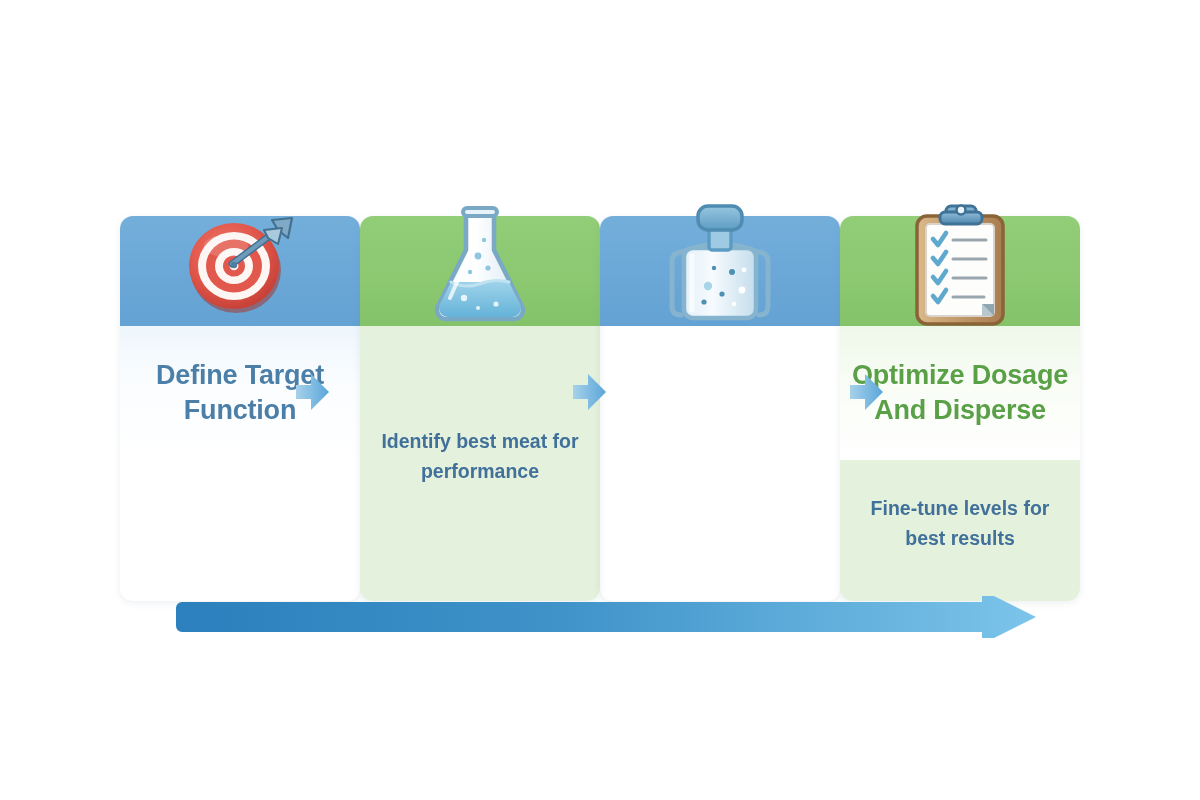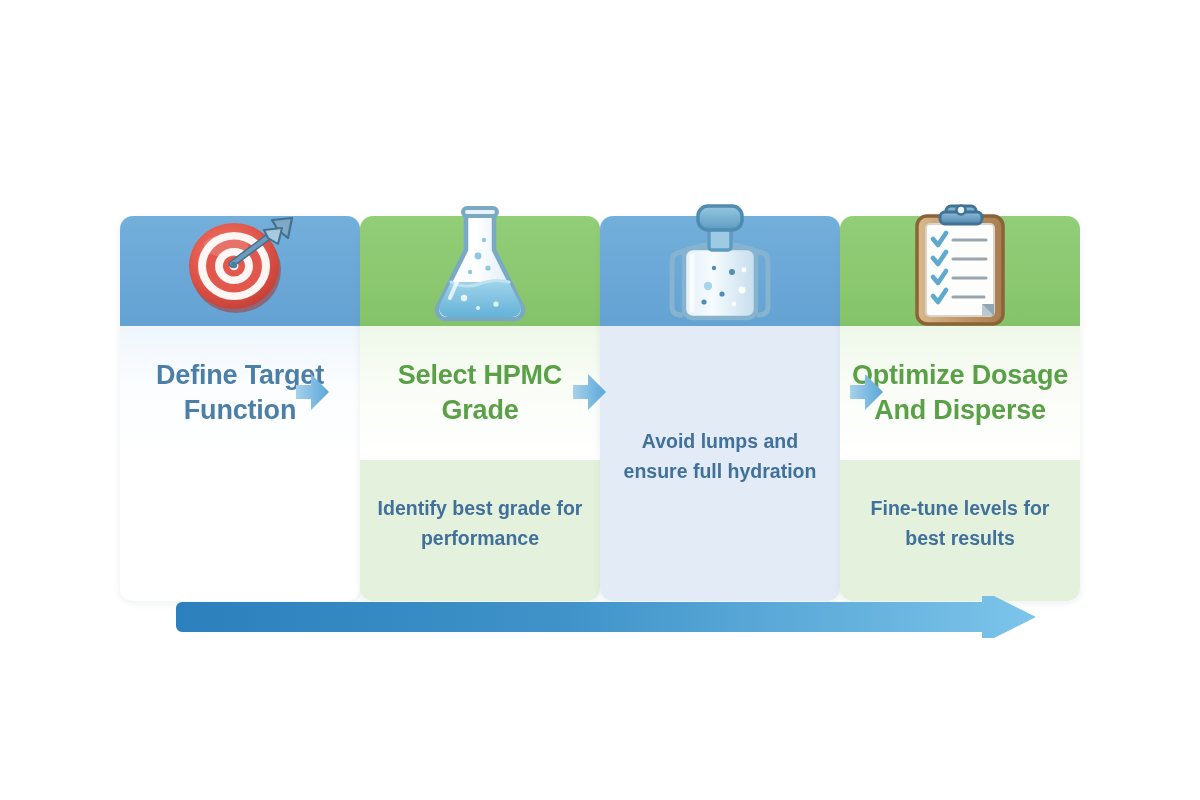--- a/index.html
+++ b/index.html
@@ -184,22 +184,21 @@
           <path d="M96 26 L116 24 L112 44 L102 36 Z" fill="#7fa9c6" stroke="#43718f" stroke-width="2.2" stroke-linejoin="round"></path>
           <path d="M88 36 L106 34 L102 50 L92 44 Z" fill="#a9cade" stroke="#43718f" stroke-width="2" stroke-linejoin="round"></path>
           <circle cx="58" cy="71" r="3.2" fill="#4d7d9f"></circle>
         </svg>
       </div>
     </div>
 
     <div class="step-card green">
       <div class="card-inner">
         <div class="card-header"></div>
-        <div class="card-title">Select HPMC Grade</div>
-        <div class="card-desc">Identify best grade for performance</div>
+        <div class="card-desc">Identify best meat for performance</div>
       </div>
       <div class="step-icon">
         <svg viewBox="0 0 128 140">
           <defs>
             <linearGradient id="flaskGlass" x1="0" y1="0" x2="1" y2="0">
               <stop offset="0%" stop-color="#f2f9fd"></stop>
               <stop offset="45%" stop-color="#ffffff"></stop>
               <stop offset="100%" stop-color="#d4e7f3"></stop>
             </linearGradient>
             <linearGradient id="flaskLiq" x1="0" y1="0" x2="0" y2="1">
@@ -219,21 +218,20 @@
           <circle cx="80" cy="110" r="2.6" fill="#ffffff" opacity="0.8"></circle>
           <circle cx="62" cy="114" r="2" fill="#ffffff" opacity="0.8"></circle>
           <path d="M55 26 L55 56 L34 104" fill="none" stroke="#ffffff" stroke-width="4" opacity="0.75" stroke-linecap="round"></path>
         </svg>
       </div>
     </div>
 
     <div class="step-card blue">
       <div class="card-inner">
         <div class="card-header"></div>
-        <div class="card-desc">Avoid lumps and ensure full hydration</div>
       </div>
       <div class="step-icon">
         <svg viewBox="0 0 128 140">
           <defs>
             <linearGradient id="jarBody" x1="0" y1="0" x2="1" y2="0">
               <stop offset="0%" stop-color="#e3f0f8"></stop>
               <stop offset="40%" stop-color="#f6fbfe"></stop>
               <stop offset="100%" stop-color="#c4ddec"></stop>
             </linearGradient>
             <linearGradient id="jarCap" x1="0" y1="0" x2="0" y2="1">

